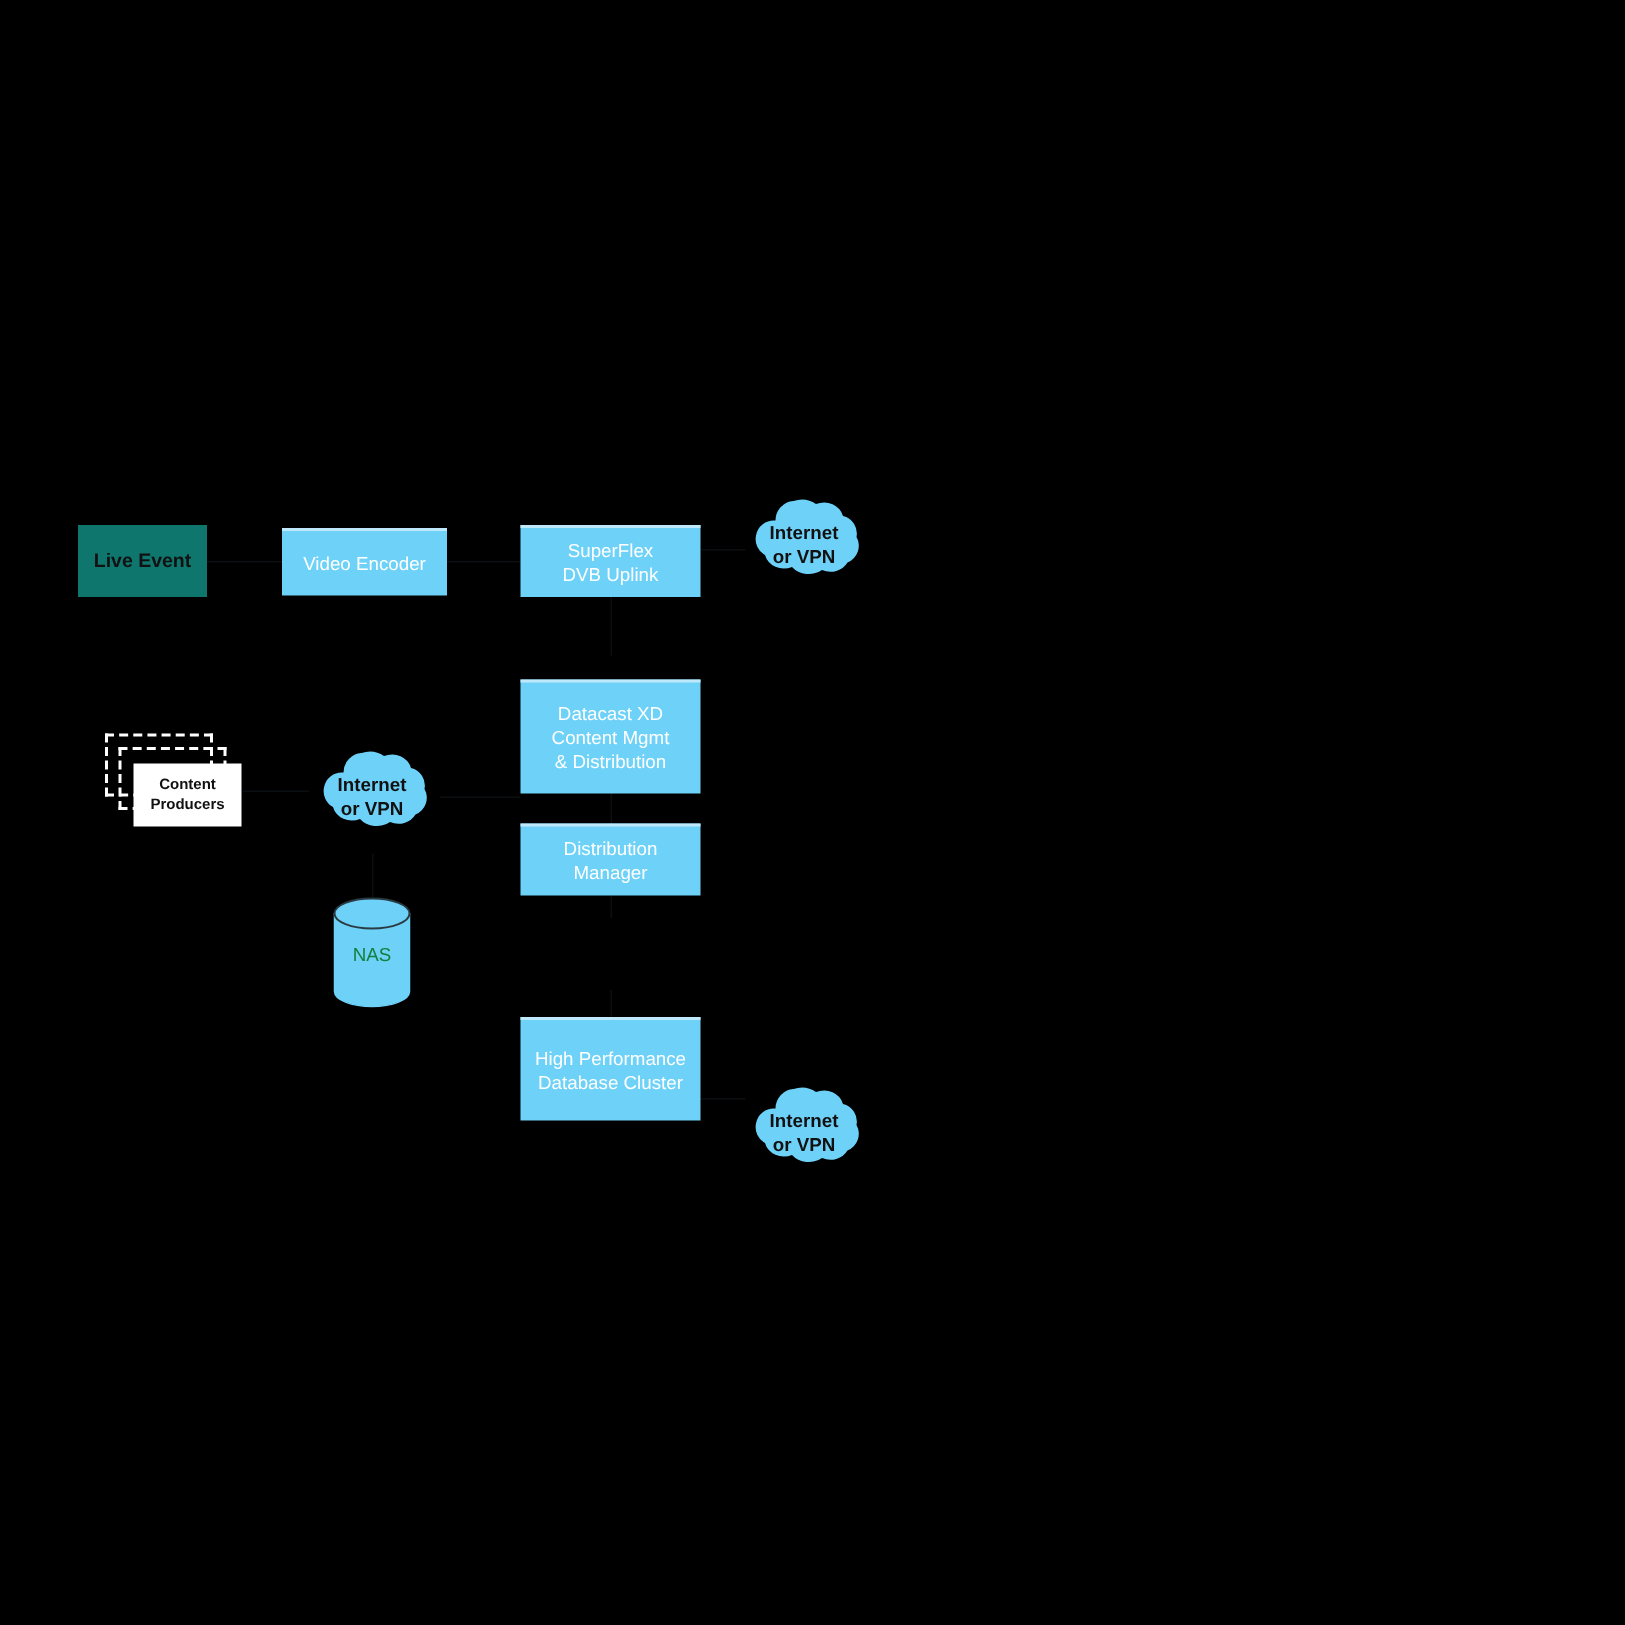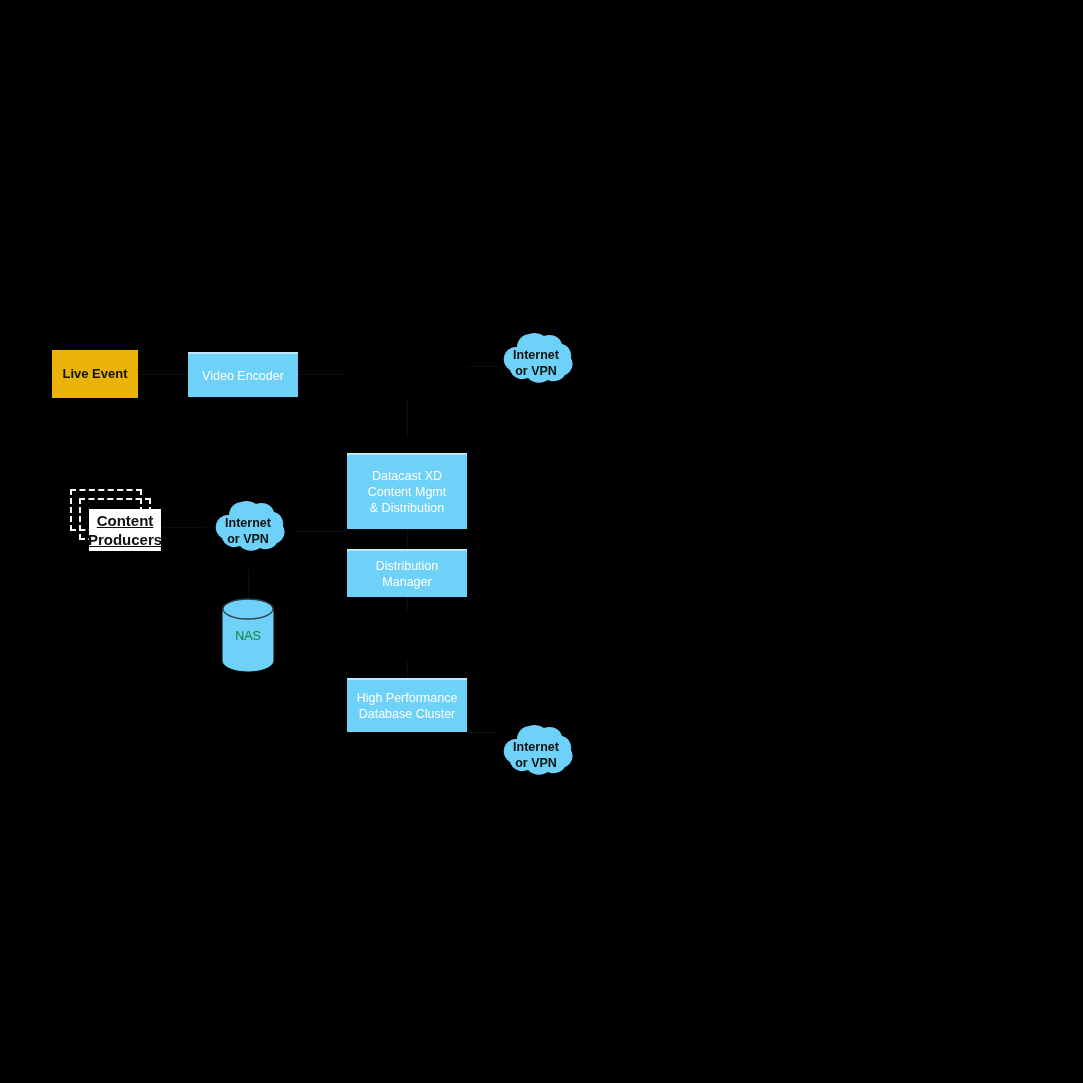--- a/index.html
+++ b/index.html
@@ -38,21 +38,21 @@
   .box {
     background: #6ED2F8;
     color: #FFFFFF;
     font-size: 12.5px;
     font-weight: 400;
     border-top: 2px solid #BFE9FB;
   }
   .box .label { display: block; }
 
   .box-plain {
-    background: #eab308;
+    background: #0f766e;
     color: #111111;
     font-size: 13px;
     font-weight: 700;
     border-top: none;
   }
 
   
   .conn {
     position: absolute;
     background: #0a0f12;
@@ -109,25 +109,24 @@
   .stack .sheet.back {
     border: 2px dashed #FFFFFF;
     background: transparent;
   }
   .stack .sheet.front {
     border: none;
     display: flex;
     align-items: center;
     justify-content: center;
     color: #111111;
-    font-size: 15px;
+    font-size: 10px;
     font-weight: 700;
     line-height: 1.3;
     text-align: center;
-    text-decoration: underline;
   }
   .stack .sheet.front .label { display: block; }
 </style>
 </head>
 <body>
 
 <div id="canvas">
 
   <div class="conn conn-h" style="left:138px; top:374px; width:50px;"></div>
   <div class="conn conn-h" style="left:298px; top:374px; width:49px;"></div>
@@ -142,38 +141,44 @@
   <div class="conn conn-h" style="left:293px; top:531px; width:54px;"></div>
 
   <div class="node box box-plain" style="left:52px; top:350px; width:86px; height:48px;">
     <span class="label">Live Event</span>
   </div>
 
   <div class="node box" style="left:188px; top:352px; width:110px; height:45px;">
     <span class="label">Video Encoder</span>
   </div>
 
+  <div class="node box" style="left:347px; top:350px; width:120px; height:48px;">
+    <div>
+      <span class="label">SuperFlex</span>
+      <span class="label">DVB Uplink</span>
+    </div>
+  </div>
 
   <div class="node box" style="left:347px; top:437px; width:120px; height:76px;margin-top:16px;">
     <div>
       <span class="label">Datacast XD</span>
       <span class="label">Content Mgmt</span>
       <span class="label">&amp; Distribution</span>
     </div>
   </div>
 
   <div class="node box" style="left:347px; top:549px; width:120px; height:48px;">
     <div>
       <span class="label">Distribution</span>
       <span class="label">Manager</span>
     </div>
   </div>
 
 
-  <div class="node box" style="left:347px; top:678px; width:120px; height:54px;">
+  <div class="node box" style="left:347px; top:678px; width:120px; height:69px;">
     <div>
       <span class="label">High Performance</span>
       <span class="label">Database Cluster</span>
     </div>
   </div>
 
   <div class="stack" style="left:70px; top:489px; width:92px; height:62px;">
     <div class="sheet back" style="left:0px; top:0px; width:72px; height:42px;"></div>
     <div class="sheet back" style="left:9px; top:9px; width:72px; height:42px;"></div>
     <div class="sheet front" style="left:19px; top:20px; width:72px; height:42px;">

